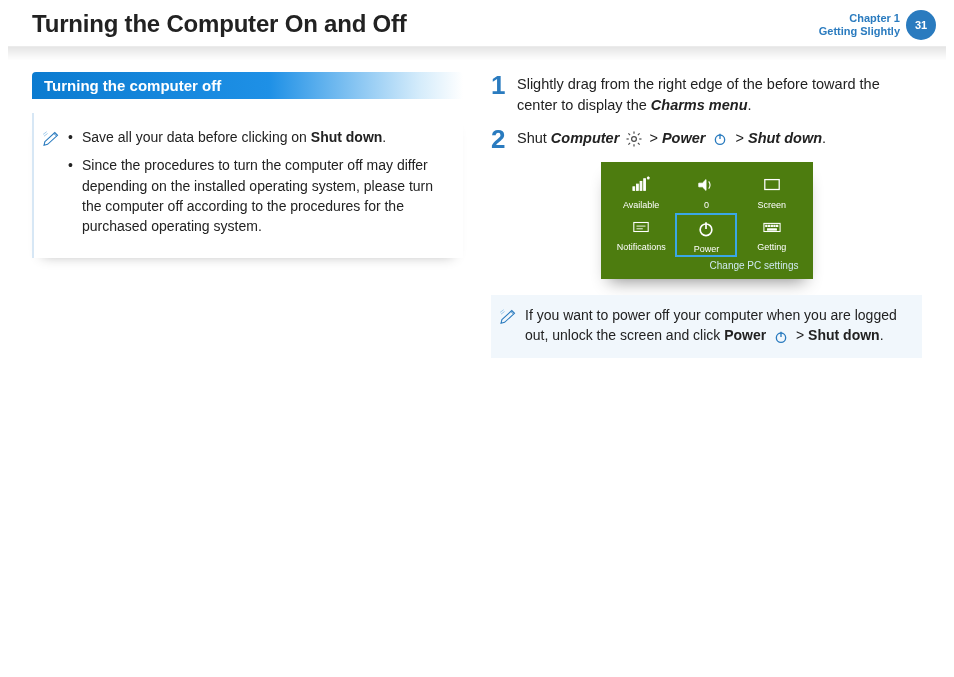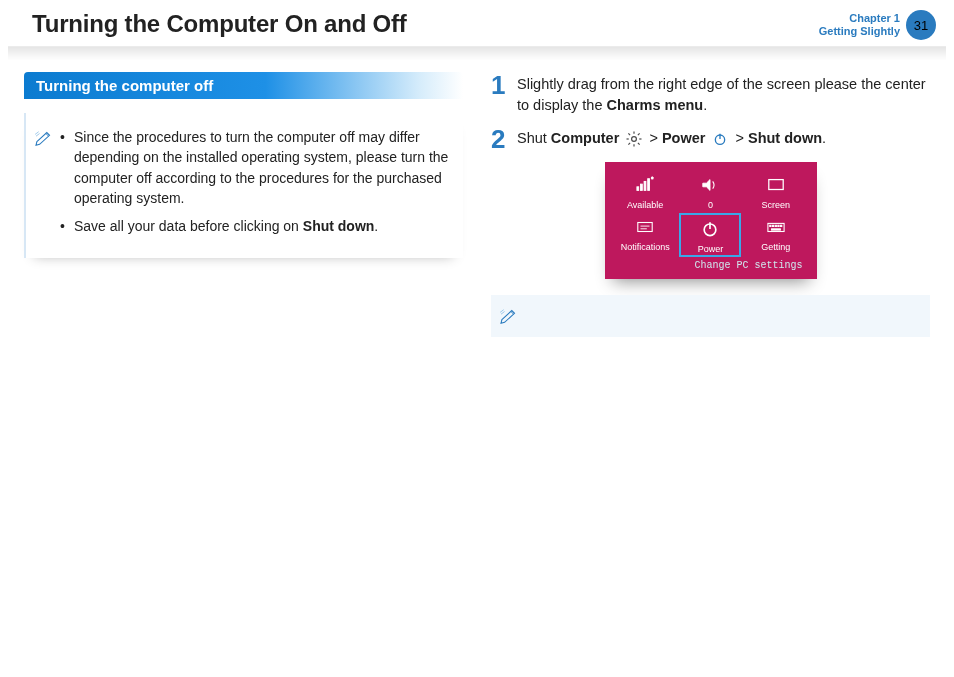--- a/index.html
+++ b/index.html
@@ -22,29 +22,29 @@
     font-size: 24px;
     font-weight: 700;
     color: #222;
     letter-spacing: -0.2px;
   }
   .chapter-block { text-align: right; display:flex; align-items:center; }
   .chapter-txt { font-size: 11px; font-weight: 700; color:#2a7bbf; line-height:1.2; margin-right:6px;}
   .page-num-badge {
     display:inline-flex; align-items:center; justify-content:center;
     width:30px; height:30px; border-radius:50%;
-    background:#2a7bbf; color:#000000; font-size:13px; font-weight:400;
+    background:#2a7bbf; color:#ffffff; font-size:11px; font-weight:700;
   }
   .divider-shadow {
     height: 20px;
     margin: 0 8px 6px 8px;
     background: linear-gradient(to bottom, rgba(0,0,0,0.10), rgba(0,0,0,0) 70%);
     border-top:1px solid rgba(0,0,0,0.08);
   }
-  .cols { display:flex; padding: 0 24px; gap: 28px;}
+  .cols { display:flex; padding: 0 32px; gap: 28px;}
   .col { flex:1; min-width:0; }
   .section-tab {
     background: linear-gradient(to right, #0b7bd0 0%, #1e90e6 55%, #d5ecfb 90%, #fff 100%);
     color:#fff; font-weight:700; font-size:15px;
     padding: 5px 12px;
     border-radius: 4px 4px 0 0;
     width: 100%;
     margin-bottom: 14px;
   }
   .note-box {
@@ -58,41 +58,41 @@
   }
   .note-icon { flex:0 0 26px; padding-top:2px; }
   .note-icon svg { width:22px; height:18px; display:block; }
   .note-list { list-style: none; }
   .note-list li { position:relative; padding-left: 14px; margin-bottom: 8px;}
   .note-list li::before { content:"•"; position:absolute; left:0; top:0; }
 
   .step { display:flex; margin-bottom: 10px; font-size:14.5px; line-height:1.45; }
   .step-num { color:#2a7bbf; font-size:26px; font-weight:700; width:26px; flex:0 0 26px; line-height:1; }
   .step-body { padding-top: 2px; }
-  .step-body b { font-weight:700; }
+  .step-body b { font-weight:700;font-style:italic; }
 
   .inline-icon { display:inline-flex; vertical-align:middle; width:22px; height:18px; align-items:center; justify-content:center; }
   .inline-icon.gear svg { width:18px; height:18px; }
   .inline-icon.power svg { width:16px; height:16px; }
   .inline-icon.power2 svg { width:16px; height:16px; }
 
   .charms-panel {
     width: 212px;
     margin: 10px auto 16px auto;
-    background: #be185d;
+    background: #4d7c0f;
     color:#fff;
     padding: 10px 8px 6px 8px;
     box-shadow: 0 10px 16px -8px rgba(0,0,0,0.45);
   }
   .charms-row { display:flex; justify-content:space-around; margin-bottom:4px; }
   .charms-cell { width:60px; text-align:center; font-size:9px; }
   .charms-cell .cicon { height:26px; display:flex; align-items:center; justify-content:center; margin-bottom:2px; }
   .charms-cell .cicon svg { stroke:#fff; fill:none; }
   .power-hl { outline: 2px solid #3aa7e8; outline-offset:-1px; padding:2px 0; }
-  .charms-link { text-align:right; font-size:10px; color:#cfe9ef; padding: 0 6px 2px 0; font-family: Liberation Mono, monospace; }
+  .charms-link { text-align:right; font-size:10px; color:#cfe9ef; padding: 0 6px 2px 0; }
 
   .tip-box {
     background:#f1f7fc;
     padding: 10px 12px 12px 8px;
     font-size: 14px;
     line-height:1.45;
     display:flex;
   }
   .tip-box .note-icon { flex:0 0 26px; }
 </style>
@@ -121,35 +121,35 @@
     <div class="note-box">
       <div class="note-icon">
         <svg viewBox="0 0 24 20">
             <path d="M3 14 L14 4 L17 7 L6 17 L2 18 Z" fill="none" stroke="#2a7bbf" stroke-width="1.2"></path>
             <path d="M13 5 L16 8" stroke="#2a7bbf" stroke-width="1"></path>
             <path d="M1 6 L5 3 M2 8 L6 5" stroke="#7fb6e2" stroke-width="0.8"></path>
           </svg>
       </div>
       <ul class="note-list">
         <li>
-          <span>Since the procedures to turn the computer off may differ depending on the installed operating system, please turn the computer off according to the procedures for the purchased operating system.</span>
+          <span>Save all your data before clicking on </span><b>Shut down</b><span>.</span>
         </li>
         <li>
-          <span>Save all your data before clicking on </span><b>Shut down</b><span>.</span>
+          <span>Since the procedures to turn the computer off may differ depending on the installed operating system, please turn the computer off according to the procedures for the purchased operating system.</span>
         </li>
       </ul>
     </div>
   </div>
 
   <div class="col">
 
     <div class="step">
       <div class="step-num">1</div>
       <div class="step-body">
-        <span>Slightly drag from the right edge of the screen please the center to display the </span><b>Charms menu</b><span>.</span>
+        <span>Slightly drag from the right edge of the before toward the center to display the </span><b>Charms menu</b><span>.</span>
       </div>
     </div>
 
     <div class="step">
       <div class="step-num">2</div>
       <div class="step-body">
         <span>Shut </span><b>Computer</b>
         <span class="inline-icon gear">
           <svg viewBox="0 0 24 24">
               <circle cx="12" cy="12" r="3.2" fill="none" stroke="#4a4a4a" stroke-width="1.6"></circle>
@@ -249,16 +249,26 @@
     </div>
 
     <div class="tip-box">
       <div class="note-icon">
         <svg viewBox="0 0 24 20">
             <path d="M3 14 L14 4 L17 7 L6 17 L2 18 Z" fill="none" stroke="#2a7bbf" stroke-width="1.2"></path>
             <path d="M13 5 L16 8" stroke="#2a7bbf" stroke-width="1"></path>
             <path d="M1 6 L5 3 M2 8 L6 5" stroke="#7fb6e2" stroke-width="0.8"></path>
           </svg>
       </div>
+      <div>
+        <span>If you want to power off your computer when you are logged out, unlock the screen and click </span><b>Power</b>
+        <span class="inline-icon power2">
+          <svg viewBox="0 0 24 24">
+              <circle cx="12" cy="13" r="7" fill="none" stroke="#2a7bbf" stroke-width="2"></circle>
+              <line x1="12" y1="4" x2="12" y2="12" stroke="#2a7bbf" stroke-width="2"></line>
+            </svg>
+        </span>
+        <span> &gt; </span><b>Shut down</b><span>.</span>
+      </div>
     </div>
 
   </div>
 </div>
 
 </body></html>

